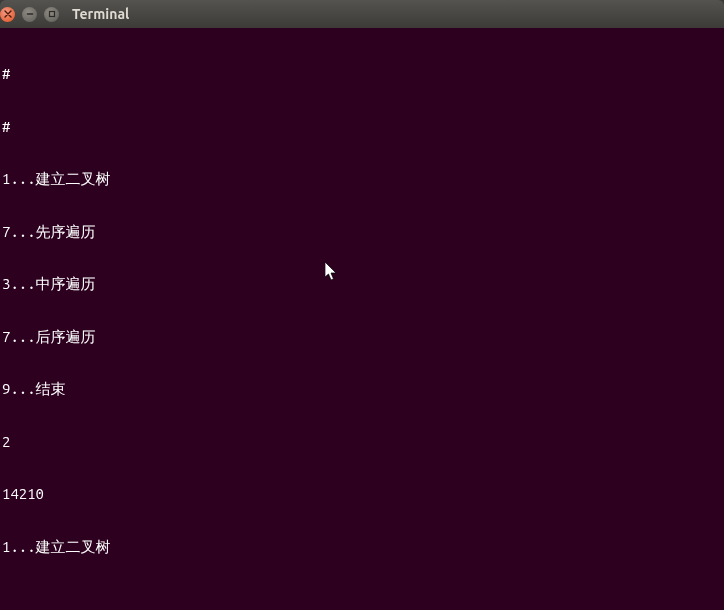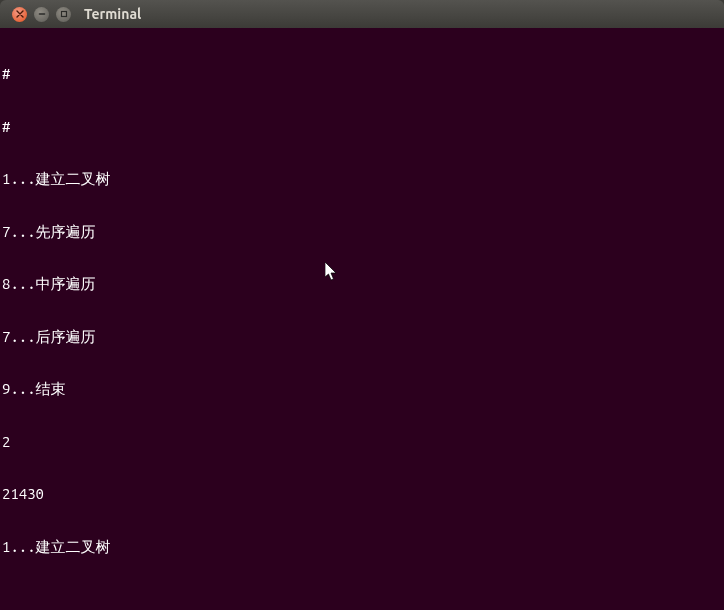--- a/index.html
+++ b/index.html
@@ -11,21 +11,21 @@
     display: flex;
     flex-direction: column;
     background: #3c3b37;
   }
   
   .titlebar {
     height: 28px;
     background: linear-gradient(to bottom, #54534f 0%, #3c3b37 100%);
     display: flex;
     align-items: center;
-    padding: 0 12px;
+    padding: 0 0;
     gap: 7px;
     border-top-left-radius: 6px;
     border-top-right-radius: 6px;
   }
   
   .win-btn {
     width: 15px;
     height: 15px;
     border-radius: 50%;
     display: inline-flex;
@@ -87,25 +87,25 @@
         </svg>
     </span>
     <span class="title">Terminal</span>
   </div>
 
   <div class="terminal-body">
     <div class="line">#</div>
     <div class="line">#</div>
     <div class="line">1...建立二叉树</div>
     <div class="line">7...先序遍历</div>
-    <div class="line">8...中序遍历</div>
+    <div class="line">3...中序遍历</div>
     <div class="line">7...后序遍历</div>
     <div class="line">9...结束</div>
     <div class="line">2</div>
-    <div class="line">21430</div>
+    <div class="line">14210</div>
     <div class="line">1...建立二叉树</div>
     
     
     
     
     
     
     
     
     

